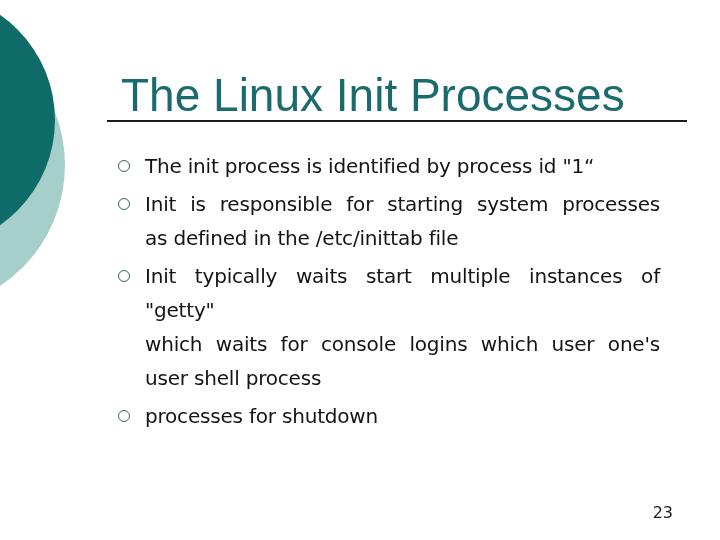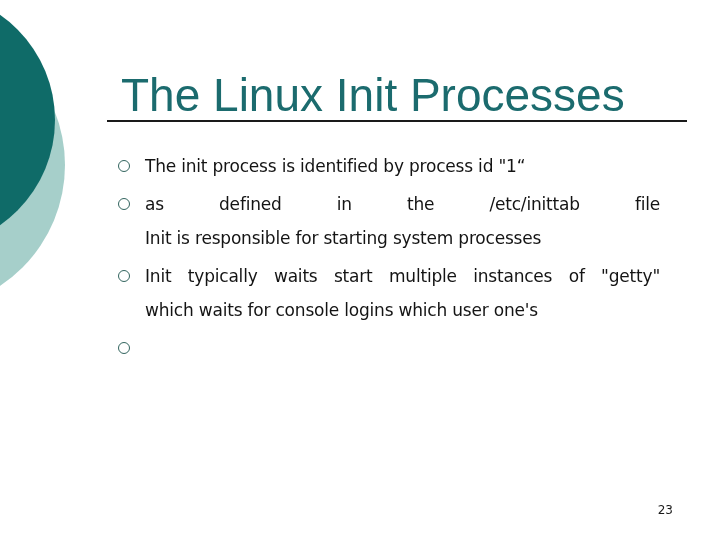--- a/index.html
+++ b/index.html
@@ -65,37 +65,37 @@
     flex: 0 0 auto;
     width: 12px; height: 12px;
     margin-top: 11px;
     margin-right: 15px;
     border: 1.5px solid #33655f;
     border-radius: 50%;
     background: transparent;
   }
   .bullet-lines {
     width: 515px;
-    font-size: 17px;
+    font-size: 20px;
     line-height: 34px;
     letter-spacing: -0.2px;
     color: #141414;
   }
   .bullet-lines .line { text-align: left; }
   
   .bullet-lines .line:not(:last-child) {
     text-align: justify;
     text-align-last: justify;
   }
 
   
   .page-number {
     position: absolute;
     right: 47px; top: 503px;
-    font-size: 12px;
+    font-size: 16px;
     color: #1a1a1a;
     z-index: 3;
   }
 </style>
 </head>
 <body>
 
 <div class="decor decor-light"></div>
 <div class="decor decor-dark"></div>
 
@@ -107,34 +107,36 @@
   <div class="bullet">
     <span class="bullet-marker"></span>
     <div class="bullet-lines">
       <div class="line">The init process is identified by process id "1“</div>
     </div>
   </div>
 
   <div class="bullet">
     <span class="bullet-marker"></span>
     <div class="bullet-lines">
+      <div class="line">Init is responsible for starting system processes</div>
       <div class="line">as defined in the /etc/inittab file</div>
-      <div class="line">Init is responsible for starting system processes</div>
     </div>
   </div>
 
   <div class="bullet">
     <span class="bullet-marker"></span>
     <div class="bullet-lines">
       <div class="line">Init typically waits start multiple instances of "getty"</div>
       <div class="line">which waits for console logins which user one's</div>
+      <div class="line">user shell process</div>
     </div>
   </div>
 
   <div class="bullet">
     <span class="bullet-marker"></span>
     <div class="bullet-lines">
+      <div class="line">processes for shutdown</div>
     </div>
   </div>
 
 </div>
 
 <div class="page-number">23</div>
 
 </body></html>

